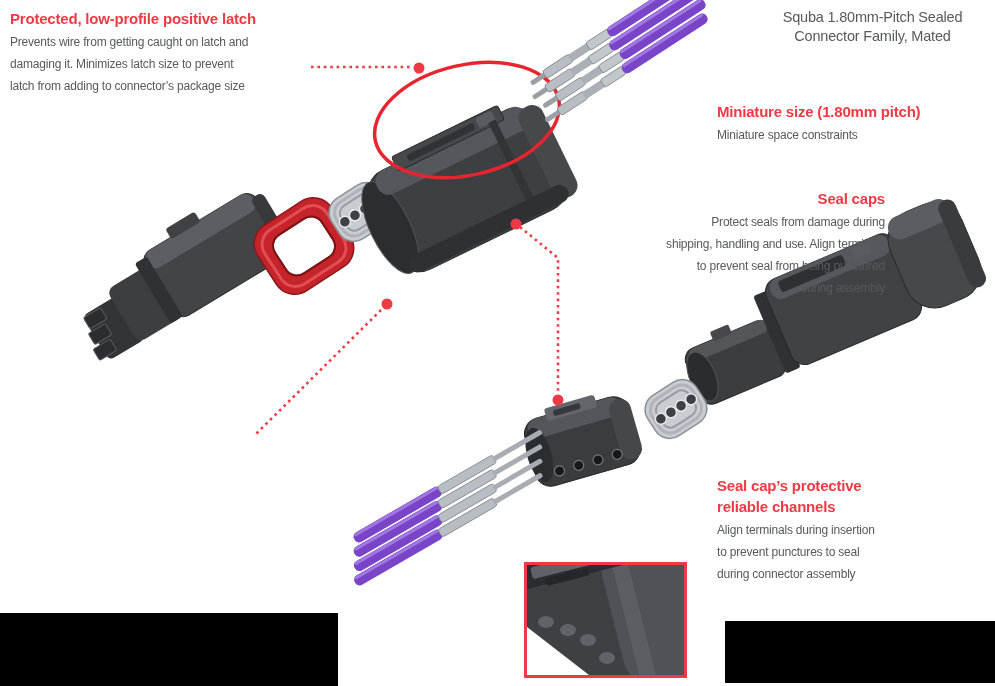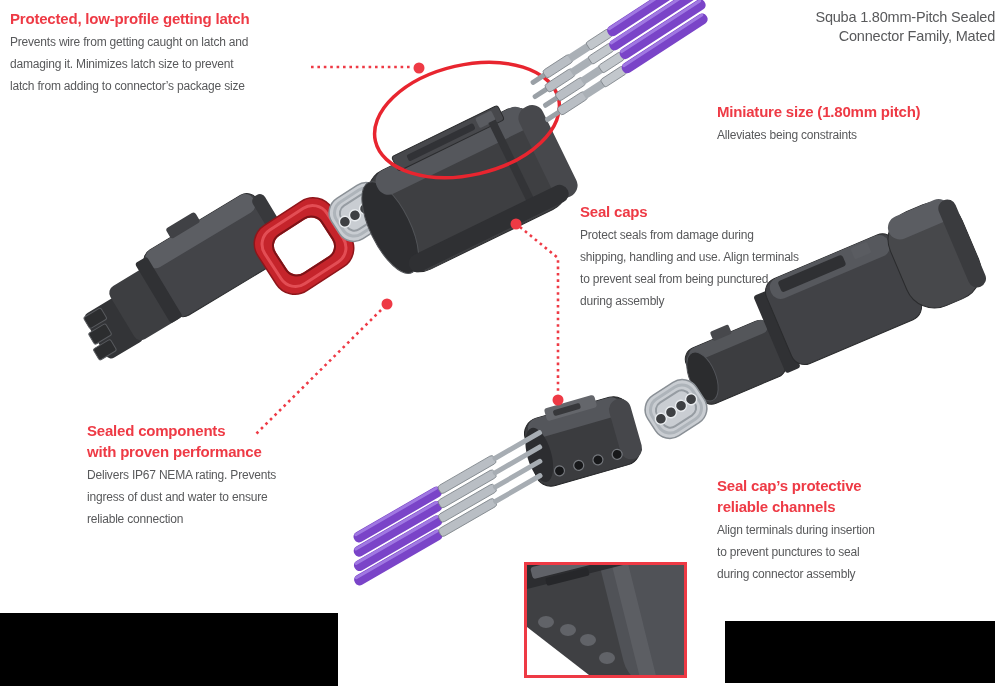--- a/index.html
+++ b/index.html
@@ -9,21 +9,21 @@
   }
   .callout{position:absolute;}
   .callout .h{
     color:var(--accent-red,#ee3a45);font-weight:bold;font-size:15px;line-height:21px;
     white-space:pre-line;margin-bottom:2px;
   }
   .callout .b{
     color:var(--text-gray,#58595b);font-size:12px;line-height:22px;white-space:pre-line;
   }
   .product-title{
-    position:absolute;left:750px;top:8px;width:245px;text-align:right;
+    position:absolute;left:750px;top:8px;width:245px;text-align:center;
     color:var(--text-gray,#58595b);font-size:14.5px;line-height:19px;white-space:pre-line;
   }
   .blackbox{position:absolute;background:#000;}
   #inset{
     position:absolute;left:524px;top:562px;width:157px;height:110px;
     border:3px solid var(--accent-red,#ee3a45);
   }
   svg{display:block;}
   #art{position:absolute;left:0;top:0;pointer-events:none;}
 </style>
@@ -189,46 +189,39 @@
       <circle cx="387" cy="304" r="5.5"></circle>
       <circle cx="516" cy="224" r="5.5"></circle>
       <circle cx="558" cy="400" r="5.5"></circle>
     </g>
   </svg>
 
   <div class="product-title">Squba 1.80mm-Pitch Sealed
 Connector Family, Mated</div>
 
   <div class="callout" style="left:10px;top:8px;width:335px;">
-    <div class="h">Protected, low-profile getting latch</div>
+    <div class="h">Protected, low-profile positive latch</div>
     <div class="b">Prevents wire from getting caught on latch and
 damaging it. Minimizes latch size to prevent
 latch from adding to connector’s package size</div>
   </div>
 
   <div class="callout" style="left:717px;top:101px;width:275px;">
     <div class="h">Miniature size (1.80mm pitch)</div>
-    <div class="b">Alleviates being constraints</div>
-  </div>
-
-  <div class="callout" style="left:580px;top:201px;width:305px;">
+    <div class="b">Miniature space constraints</div>
+  </div>
+
+  <div class="callout" style="left:580px;top:188px;width:305px;text-align:right;">
     <div class="h">Seal caps</div>
     <div class="b">Protect seals from damage during
 shipping, handling and use. Align terminals
 to prevent seal from being punctured
 during assembly</div>
   </div>
 
-  <div class="callout" style="left:87px;top:420px;width:255px;">
-    <div class="h">Sealed components
-with proven performance</div>
-    <div class="b">Delivers IP67 NEMA rating. Prevents
-ingress of dust and water to ensure
-reliable connection</div>
-  </div>
 
   <div class="callout" style="left:717px;top:475px;width:265px;">
     <div class="h">Seal cap’s protective
 reliable channels</div>
     <div class="b">Align terminals during insertion
 to prevent punctures to seal
 during connector assembly</div>
   </div>
 
   <div id="inset">

